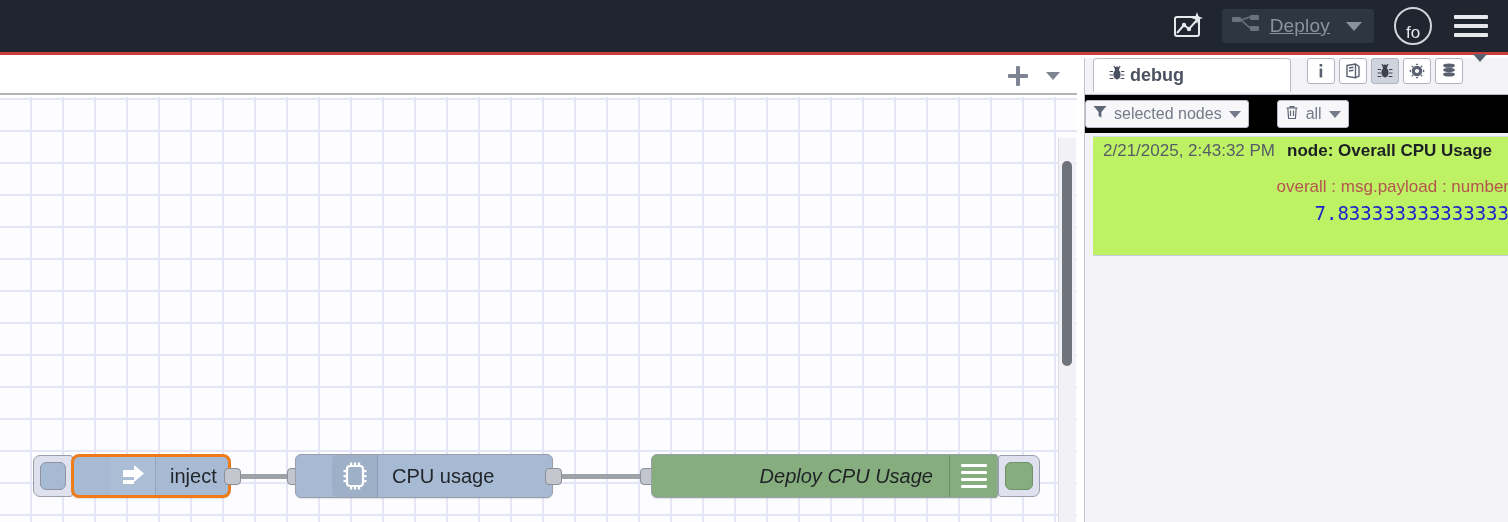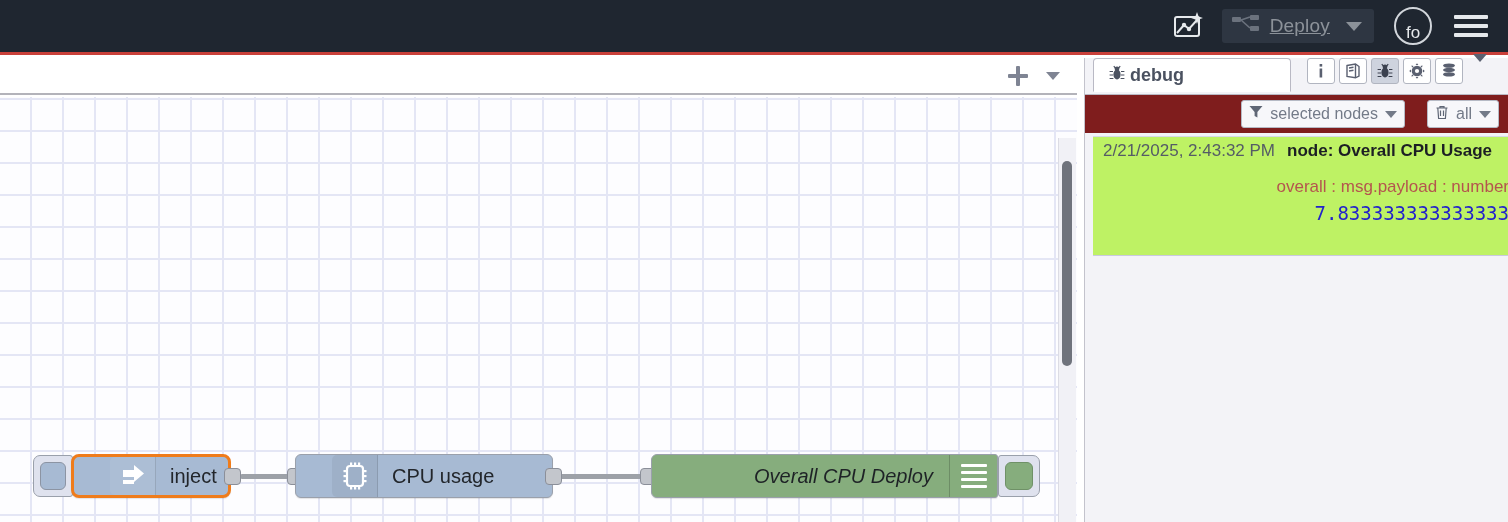--- a/index.html
+++ b/index.html
@@ -265,23 +265,23 @@
   .tool-btn.active { background: #ced3de; }
   #sidebar-tools-caret { margin-left: 6px; cursor: pointer; }
   #sidebar-tools-caret .caret-down {
     border-left-width: 7px; border-right-width: 7px;
     border-top: 8px solid #5a6070; margin: 0;
   }
 
   #debug-toolbar {
     position: absolute; left: 0; top: 37px;
     width: 424px; height: 38px;
-    display: flex; align-items: center; justify-content: flex-end;
-    padding-right: 10px; gap: 22px;
-    background: #7f1d1d;
+    display: flex; align-items: center; justify-content: flex-start;
+    padding-right: 10px; gap: 28px;
+    background: #000000;
   }
   .pill-btn {
     height: 28px;
     border: 1px solid #b6bac5;
     border-radius: 3px;
     background: #f7f7fa;
     display: flex; align-items: center;
     padding: 0 7px; gap: 7px;
     font-size: 16px; color: #737a88;
     cursor: pointer;
@@ -401,21 +401,21 @@
               <rect x="22.5" y="19" width="4" height="2.2"></rect>
           </g>
         </svg>
       </div>
       <div class="node-label">CPU usage</div>
     </div>
     <div class="port" style="left:545px;"></div>
 
     <div class="port" style="left:640px;"></div>
     <div class="node" id="node-debug">
-      <div class="node-label">Overall CPU Deploy</div>
+      <div class="node-label">Deploy CPU Usage</div>
       <div id="debug-node-icon-box">
         <i></i>
           <i></i>
         <i></i>
           <i></i>
       </div>
     </div>
     <div id="debug-toggle-button">
       <span class="knob"></span>
     </div>

